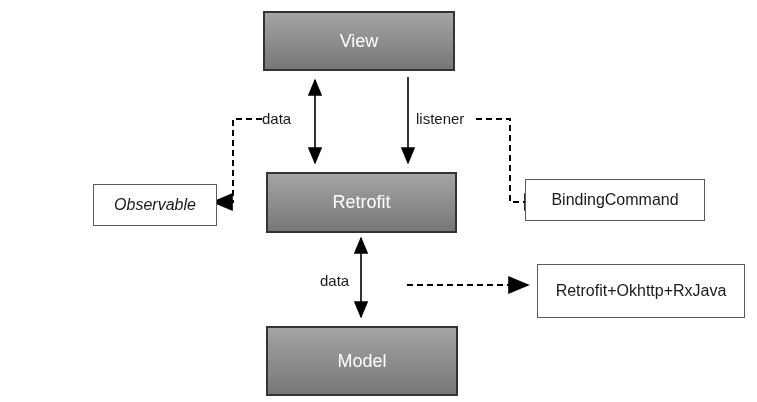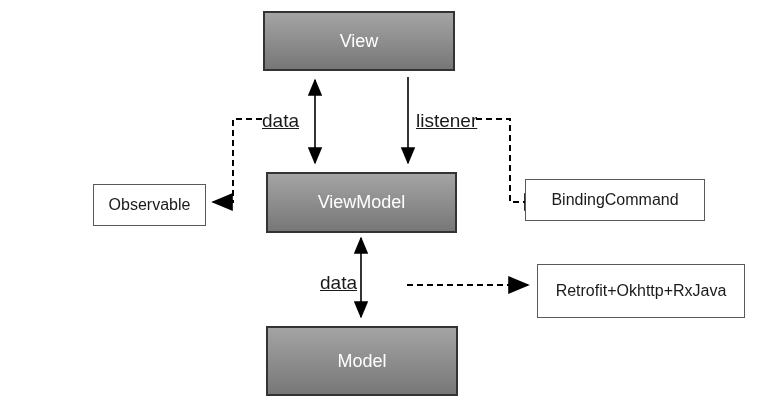--- a/index.html
+++ b/index.html
@@ -36,29 +36,28 @@
   }
   .white-node {
     background: #ffffff;
     border: 1px solid var(--white-box-border);
     color: var(--label-color);
     font-size: 16px;
   }
   .node-view      { left: 263px; top: 11px;  width: 192px; height: 60px; }
   .node-viewmodel { left: 266px; top: 172px; width: 191px; height: 61px; }
   .node-model     { left: 266px; top: 326px; width: 192px; height: 70px; }
-  .node-observable{ left: 93px;  top: 184px; width: 113px; height: 42px; }
+  .node-observable{ left: 93px;  top: 184px; width: 124px; height: 42px; font-style: italic; }
   .node-binding   { left: 525px; top: 179px; width: 180px; height: 42px; }
   .node-network   { left: 537px; top: 264px; width: 208px; height: 54px; }
   .edge-label {
     position: absolute;
-    font-size: 19px;
+    font-size: 15px;
     color: var(--label-color);
     white-space: nowrap;
-    text-decoration: underline;
   }
   .label-data-top      { left: 262px; top: 110px; }
   .label-listener      { left: 416px; top: 110px; }
   .label-data-bottom   { left: 320px; top: 272px; }
   svg.wires { position: absolute; left: 0; top: 0; }
   .wire {
     stroke: var(--line-color);
     stroke-width: 1.6;
     fill: none;
   }
@@ -90,21 +89,21 @@
     <path class="wire dashed" d="M476,119 L510,119 L510,202 L544,202" marker-end="url(#arrow)"></path>
 
     <path class="wire dashed" d="M407,285 L528,285" marker-end="url(#arrow)"></path>
   </svg>
 
   <div class="node gray-node node-view">
     <span>View</span>
   </div>
 
   <div class="node gray-node node-viewmodel">
-    <span>ViewModel</span>
+    <span>Retrofit</span>
   </div>
 
   <div class="node gray-node node-model">
     <span>Model</span>
   </div>
 
   <div class="node white-node node-observable">
     <span>Observable</span>
   </div>
 

